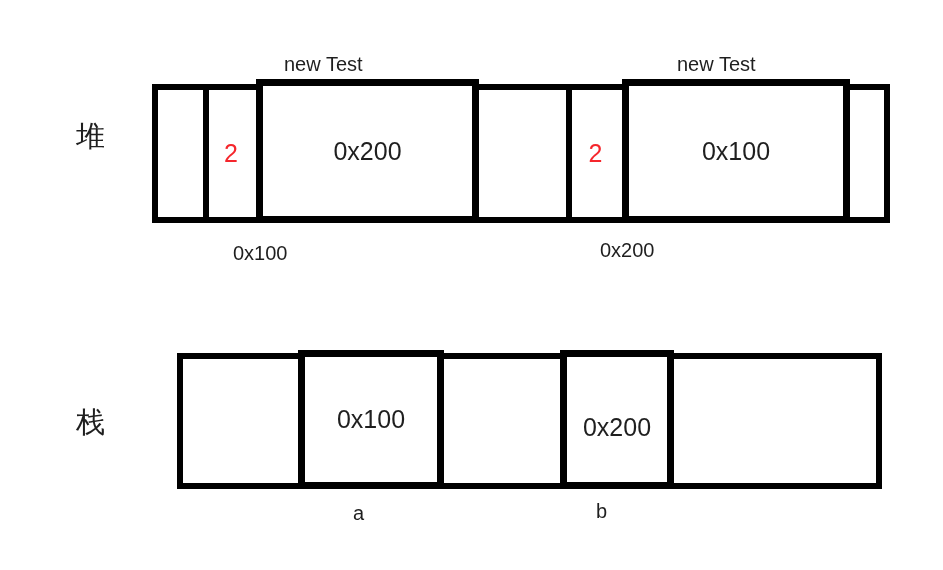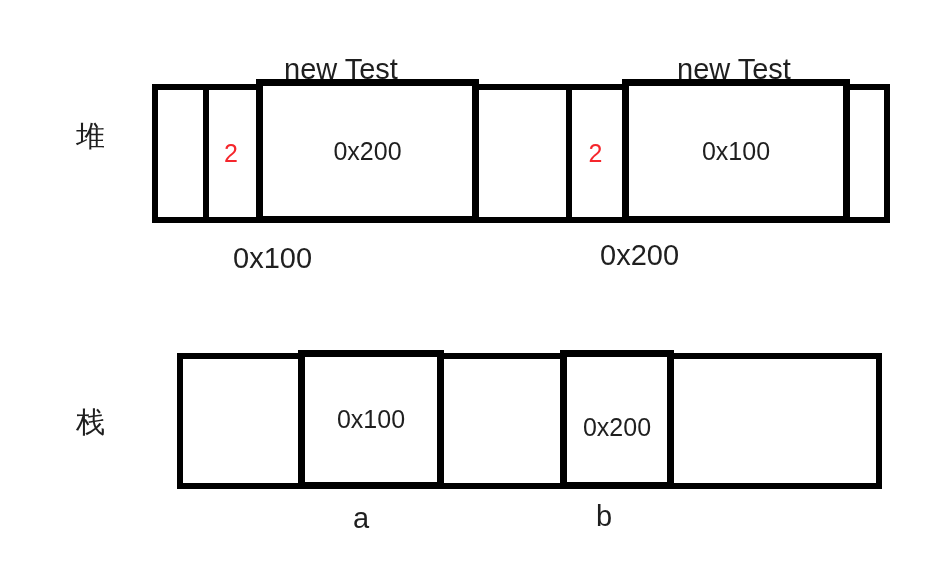--- a/index.html
+++ b/index.html
@@ -4,21 +4,21 @@
 <style>
   html,body{margin:0;padding:0;background:#fff;}
   .canvas{position:relative;width:943px;height:570px;background:#ffffff;overflow:hidden;
           font-family:"Liberation Sans","DejaVu Sans",sans-serif;color:#1f1f1f;}
   .abs{position:absolute;box-sizing:border-box;}
   .outline{border:6px solid #000;background:transparent;}
   .bigbox{border:7px solid #000;background:#fff;display:flex;align-items:center;justify-content:center;}
   .vline{background:#000;}
   .cellvalue{font-size:25px;}
   .counter{display:flex;align-items:center;justify-content:center;font-size:25px;color:#f5262c;}
-  .caption{font-size:29px;white-space:nowrap;}
+  .caption{font-size:20px;white-space:nowrap;}
   .cjk{font-size:29px;}
 </style>
 </head>
 <body>
 
 <div class="canvas">
 
   <div class="abs cjk" style="left:76px;top:117px;">堆</div>
 
   <div class="abs outline" style="left:152px;top:84px;width:738px;height:139px;"></div>

